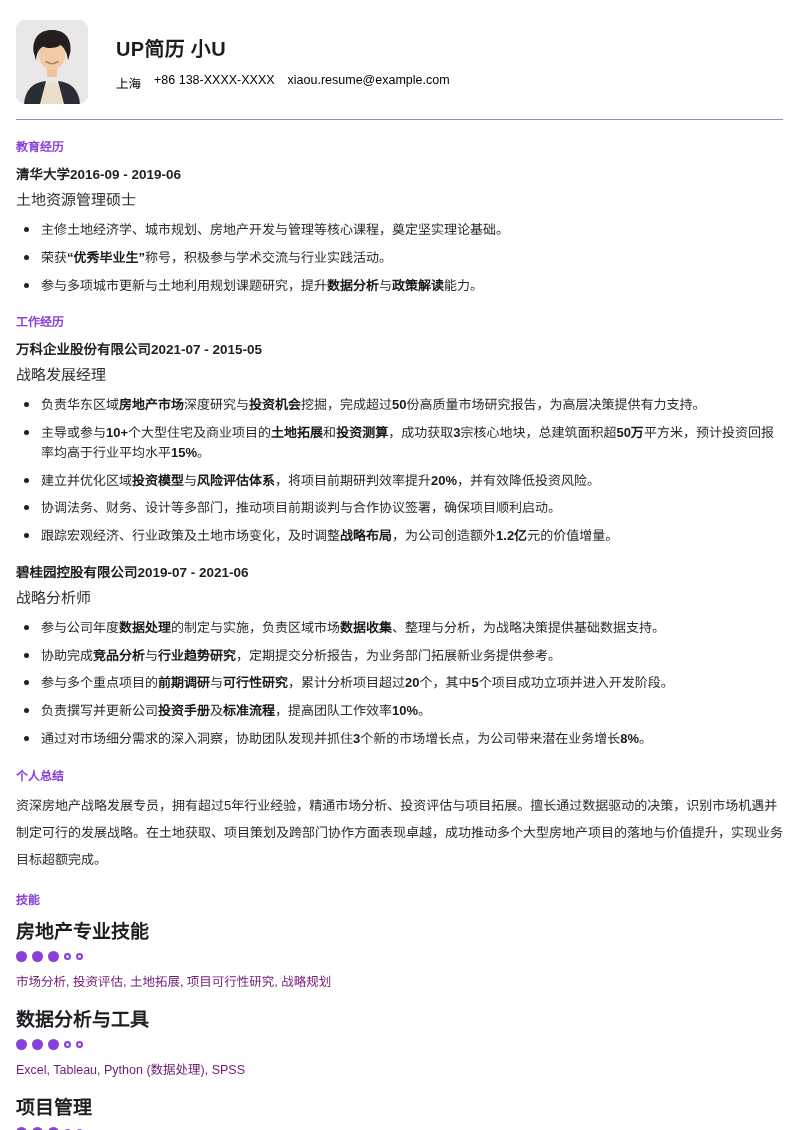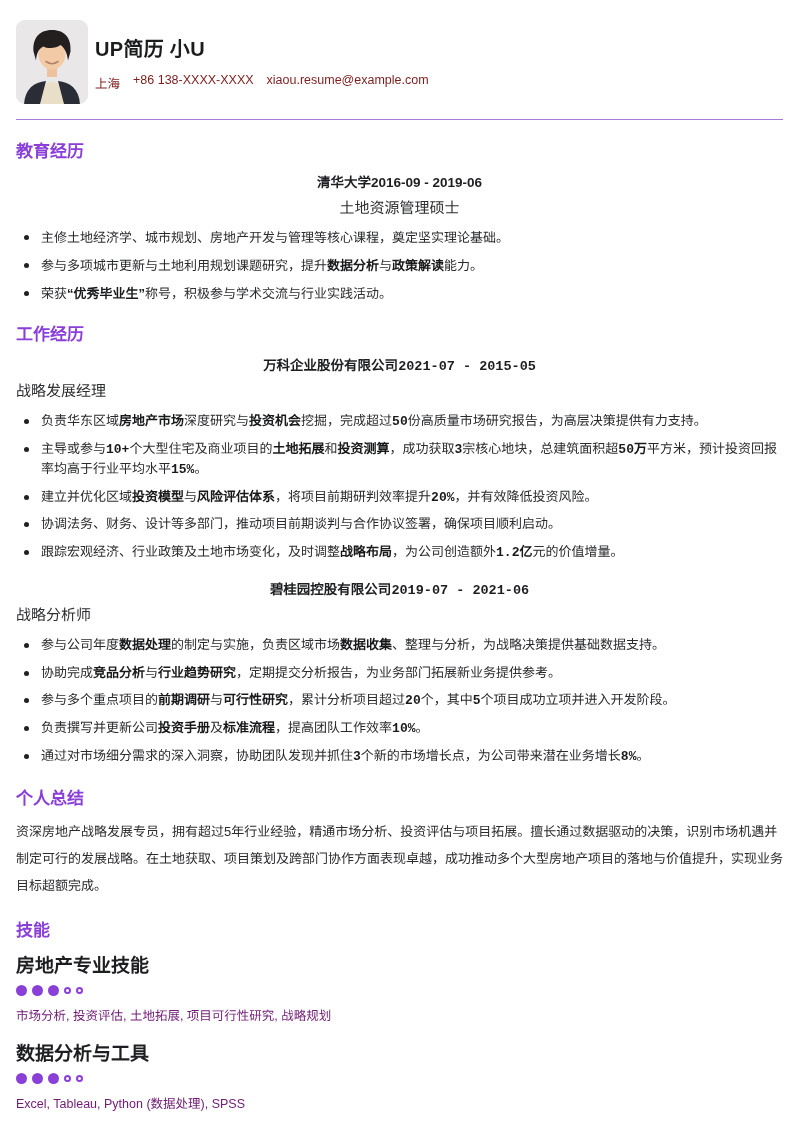--- a/index.html
+++ b/index.html
@@ -10,44 +10,44 @@
   }
   *{box-sizing:border-box;}
   html,body{margin:0;padding:0;background:#fff;}
   .page{
     width:799px;min-height:1130px;margin:0 auto;background:#fff;
     padding:20px 16px 28px;
     font-family:"Liberation Sans","DejaVu Sans",sans-serif;
     color:var(--body);
   }
   
-  .header{display:flex;align-items:center;gap:7px;}
+  .header{display:flex;align-items:center;gap:28px;}
   .photo{width:72px;height:84px;border-radius:9px;overflow:hidden;flex:none;background:#eae7e9;}
   .photo svg{display:block;width:100%;height:100%;}
   .name{font-size:20px;font-weight:700;color:#1b1c1e;margin:0 0 11px;letter-spacing:.3px;}
-  .contact{display:flex;gap:13px;font-size:12.5px;color:#7f1d1d;font-weight:500;}
+  .contact{display:flex;gap:13px;font-size:12.5px;color:#000000;font-weight:500;}
   .divider{border:none;border-top:1.5px solid var(--divider);margin:15px 0 0;}
   
   section{margin-top:17px;}
-  .sec-title{font-size:17px;font-weight:700;color:var(--accent);margin:0 0 9px;}
-  .row{display:flex;justify-content:center;align-items:baseline;}
+  .sec-title{font-size:12px;font-weight:700;color:var(--accent);margin:0 0 9px;}
+  .row{display:flex;justify-content:flex-start;align-items:baseline;}
   .org{font-size:13.5px;font-weight:700;color:var(--ink);}
   .date{font-size:13.5px;font-weight:700;color:var(--ink);white-space:nowrap;}
   .subrow{margin-top:5px;font-size:15px;color:#2d2e31;}
   ul.bullets{list-style:none;margin:11px 0 0;padding:0;}
   ul.bullets li{
     position:relative;padding-left:25px;margin-bottom:8px;
     font-size:13px;line-height:1.52;color:var(--body);
   }
   ul.bullets li::before{
     content:"";position:absolute;left:8px;top:7px;width:5px;height:5px;
     border-radius:50%;background:#202124;
   }
   b{font-weight:700;color:#18191b;}
-  .job{margin-top:15px;font-family:Liberation Mono, monospace;}
+  .job{margin-top:15px;}
   .job:first-of-type{margin-top:0;}
   
   .summary{font-size:13px;line-height:2.08;margin:0;color:var(--body);}
   
   .skill-group{margin-top:14px;}
   .skill-group:first-of-type{margin-top:2px;}
   .skill-name{font-size:19px;font-weight:700;color:var(--ink);margin:0 0 8px;}
   .dots{display:flex;gap:5px;align-items:center;margin:0 0 8px;height:12px;}
   .dot{width:11px;height:11px;border-radius:50%;background:var(--accent);}
   .dot.empty{width:7px;height:7px;background:#fff;border:2px solid var(--accent);border-radius:3.5px;}
@@ -89,22 +89,22 @@
     <div class="row">
       <span class="org">清华大学</span>
       <span class="date">2016-09 - 2019-06</span>
     </div>
     <div class="row subrow">
       <span>土地资源管理</span>
       <span>硕士</span>
     </div>
     <ul class="bullets">
       <li>主修土地经济学、城市规划、房地产开发与管理等核心课程，奠定坚实理论基础。</li>
+      <li>荣获<b>“优秀毕业生”</b>称号，积极参与学术交流与行业实践活动。</li>
       <li>参与多项城市更新与土地利用规划课题研究，提升<b>数据分析</b>与<b>政策解读</b>能力。</li>
-      <li>荣获<b>“优秀毕业生”</b>称号，积极参与学术交流与行业实践活动。</li>
     </ul>
   </section>
 
   <section>
     <h2 class="sec-title">工作经历</h2>
 
     <div class="job">
       <div class="row">
         <span class="org">万科企业股份有限公司</span>
         <span class="date">2021-07 - 2015-05</span>

